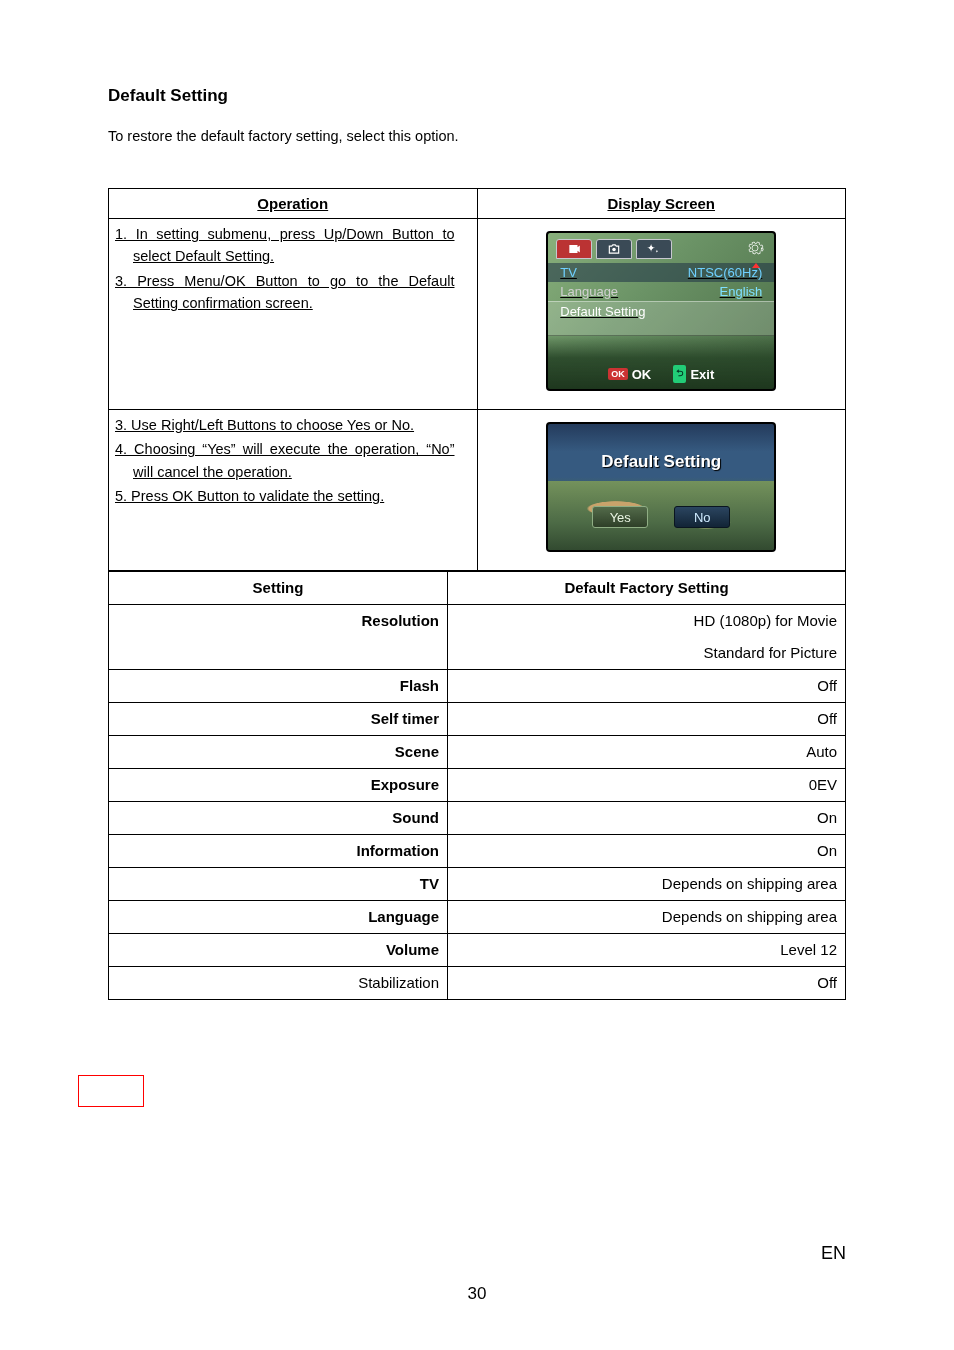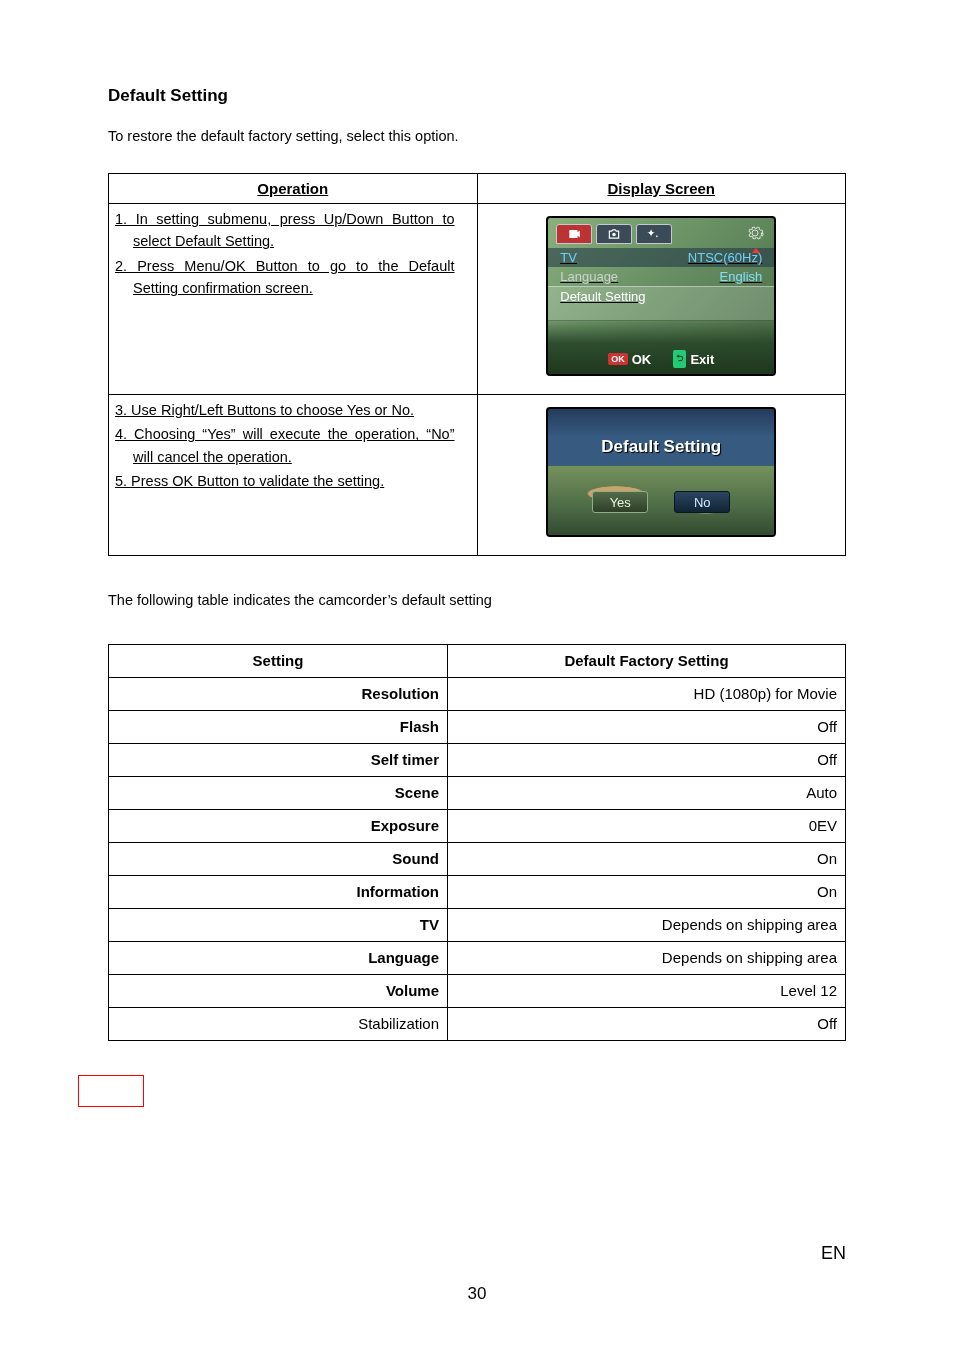--- a/index.html
+++ b/index.html
@@ -16,21 +16,21 @@
     height: 1350px;
     position: relative;
     padding: 86px 108px 16px 108px;
   }
   h2.section-title {
     font-size: 17px;
     font-weight: bold;
     margin: 0 0 22px 0;
   }
   p.intro {
-    margin: 0 0 29px 0;
+    margin: 0 0 44px 0;
   }
   p.table-intro {
     margin: 36px 0 36px 0;
   }
   table.op-table {
     border-collapse: collapse;
     width: 100%;
     margin-bottom: 0;
     text-decoration: underline;
   }
@@ -232,21 +232,21 @@
     <thead>
       <tr>
         <th class="op-col">Operation</th>
         <th class="disp-col">Display Screen</th>
       </tr>
     </thead>
     <tbody>
       <tr>
         <td class="op-block">
           <p class="op-step1">1. In setting submenu, press Up/Down Button to select Default Setting.</p>
-          <p class="op-step2">2.  Press Menu/OK Button to go to the Default Setting confirmation screen.</p>
+          <p class="op-step2">3.  Press Menu/OK Button to go to the Default Setting confirmation screen.</p>
         </td>
         <td>
           <div class="screen1">
             <div class="tabbar">
               <div class="tab active">
                 <svg viewBox="0 0 24 24">
                     <path d="M4 5h14v14H4zM18 9l4-3v12l-4-3z"></path>
                   </svg>
               </div>
               <div class="tab">
@@ -303,35 +303,38 @@
             <div class="btns">
               <div class="btn yes">Yes</div>
               <div class="btn">No</div>
             </div>
           </div>
         </td>
       </tr>
     </tbody>
   </table>
 
-  <p class="table-intro">The following table indicates the camcorder’s default setting</p>
 
   <table class="def-table">
     <thead>
       <tr>
         <th class="def-col1">Setting</th>
         <th class="def-col2">Default Factory Setting</th>
       </tr>
     </thead>
     <tbody id="def-tbody">
         <tr>
           <td class="setting-name" style="border-bottom: none;">Resolution</td>
           <td style="border-bottom: none;">HD (1080p) for Movie</td>
         </tr>
         <tr>
+          <td style="border-top: none;"></td>
+          <td style="border-top: none;">Standard for Picture</td>
+        </tr>
+        <tr>
           <td class="setting-name">Flash</td>
           <td>Off</td>
         </tr>
         <tr>
           <td class="setting-name">Self timer</td>
           <td>Off</td>
         </tr>
         <tr>
           <td class="setting-name">Scene</td>
           <td>Auto</td>

